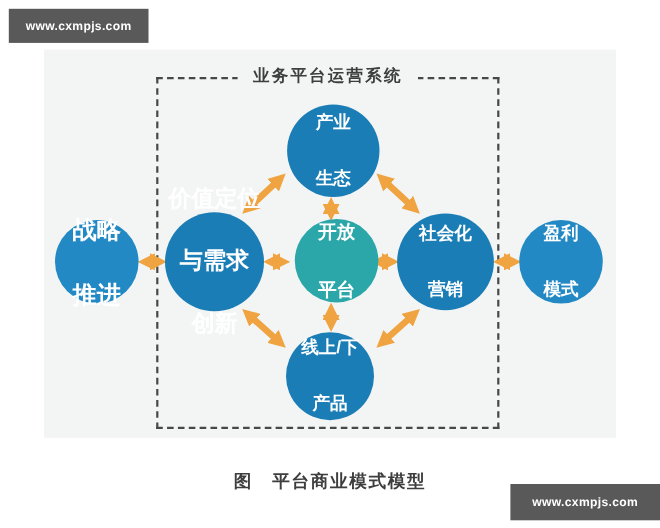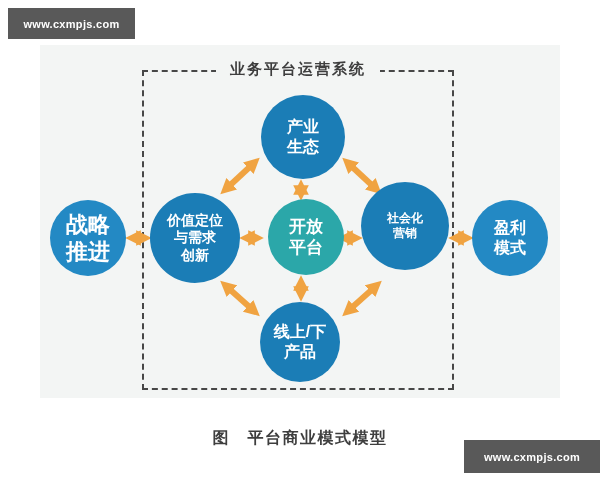--- a/index.html
+++ b/index.html
@@ -50,31 +50,32 @@
   .node {
     position: absolute;
     border-radius: 50%;
     display: flex; flex-direction: column;
     align-items: center; justify-content: center;
     color: #ffffff;
     font-weight: bold;
     text-align: center;
     line-height: 1.25;
     z-index: 10;
+    gap: 31px;
   }
   .node span { display: block; }
   .blue  { background: var(--node-blue, #1B7DB6); }
   .outer { background: var(--node-blue-outer, #2389C4); }
   .teal  { background: var(--node-teal, #2BA7A9); }
 
   .n-strategy  { left: 50px;  top: 200px; width: 76px; height: 76px; font-size: 22px; }
-  .n-value     { left: 150px; top: 193px; width: 90px; height: 90px; font-size: 14px; }
+  .n-value     { left: 150px; top: 193px; width: 90px; height: 90px; font-size: 21px; }
   .n-ecosystem { left: 261px; top: 95px;  width: 84px; height: 84px; font-size: 16px; }
   .n-platform  { left: 268px; top: 199px; width: 76px; height: 76px; font-size: 17px; }
-  .n-marketing { left: 361px; top: 182px; width: 88px; height: 88px; font-size: 12px; }
+  .n-marketing { left: 361px; top: 194px; width: 88px; height: 88px; font-size: 16px; }
   .n-products  { left: 260px; top: 302px; width: 80px; height: 80px; font-size: 16px; }
   .n-profit    { left: 472px; top: 200px; width: 76px; height: 76px; font-size: 16px; }
 
   #arrows {
     position: absolute; left: 0; top: 0;
     width: 600px; height: 480px;
     z-index: 5;
     pointer-events: none;
   }
   #arrows line {

